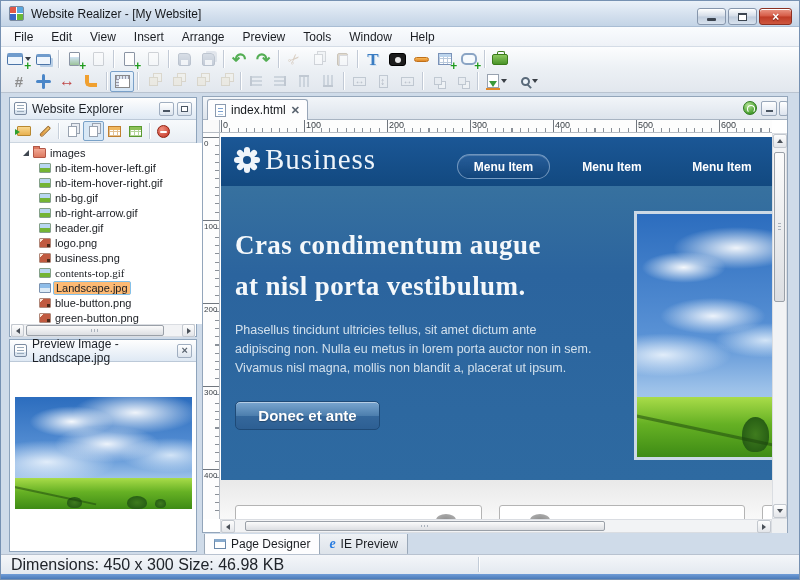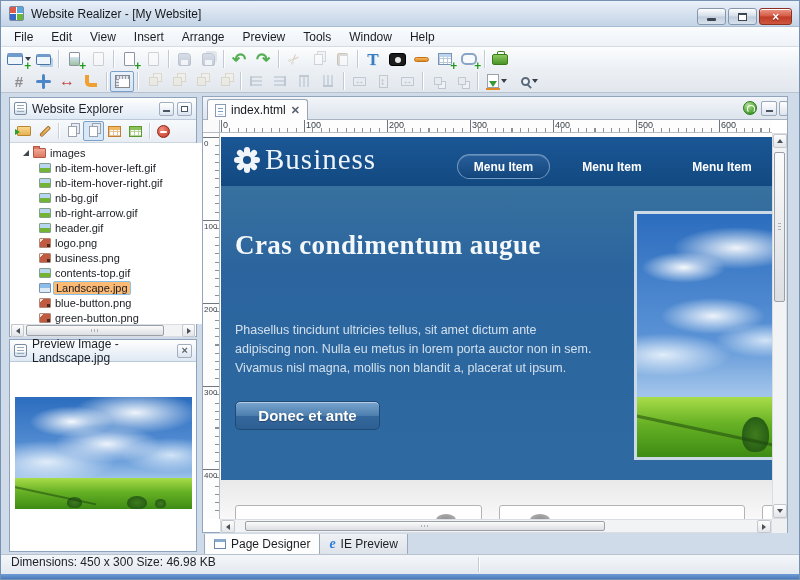--- a/index.html
+++ b/index.html
@@ -202,21 +202,21 @@
   #btabs{position:absolute;left:203px;top:533px;height:21px;display:flex;}
   .btab{height:21px;display:flex;align-items:center;gap:5px;padding:0 9px;font-size:12px;color:#1a1d22;
     border:1px solid #9aa8b8;border-top:none;background:linear-gradient(#eef1f5,#dde3ea);border-radius:0 0 2px 2px;margin-right:-1px;}
   .btab.active{background:#fdfdfe;}
   .bt-pd{width:12px;height:10px;border:1px solid #6a88aa;border-top:3px solid #88aacd;background:#fff;flex:none;}
   .bt-ie{font-family:"Liberation Serif",serif;font-style:italic;font-weight:bold;font-size:14px;color:#2a7de0;line-height:1;flex:none;}
   .bt-html{width:10px;height:12px;border:1px solid #98a2b0;background:#f4f6f8;position:relative;flex:none;}
   .bt-html::before{content:"";position:absolute;left:1px;top:2px;right:1px;height:1px;background:#aab;box-shadow:0 3px 0 #aab,0 6px 0 #aab;}
 
   
-  #statusbar{position:absolute;left:0;top:553px;width:800px;height:20px;background:linear-gradient(#f4f6f9,#e3e9f0);border-top:1px solid #b8c2d0;display:flex;align-items:flex-start;font-size:12px;color:#20242a;}
+  #statusbar{position:absolute;left:0;top:553px;width:800px;height:20px;background:linear-gradient(#f4f6f9,#e3e9f0);border-top:1px solid #b8c2d0;display:flex;align-items:center;font-size:16px;color:#20242a;}
   #statustext{padding-left:10px;}
   .sdiv{position:absolute;left:477px;top:2px;bottom:2px;width:1px;background:#c2ccd8;box-shadow:1px 0 0 #fff;}
   #bluestrip{position:absolute;left:0;top:573px;width:800px;height:7px;background:linear-gradient(#6f9dd8,#3a6cac);}
 </style>
 </head>
 <body>
 
 <div id="window">
 
   <div id="titlebar">
@@ -437,21 +437,21 @@
           <span class="lbl">header.gif</span>
         </div>
       <div class="trow" style="top:92px;">
           <i class="ficon f-png"></i>
           <span class="lbl">logo.png</span>
         </div>
       <div class="trow" style="top:107px;">
           <i class="ficon f-png"></i>
           <span class="lbl">business.png</span>
         </div>
-      <div class="trow" style="top:122px;">
+      <div class="trow" style="top:122px;font-family:Liberation Serif, serif;">
           <i class="ficon f-gif"></i>
           <span class="lbl">contents-top.gif</span>
         </div>
       <div class="trow sel" style="top:137px;">
           <i class="ficon f-jpg"></i>
           <span class="lbl">Landscape.jpg</span>
         </div>
       <div class="trow" style="top:152px;">
           <i class="ficon f-png"></i>
           <span class="lbl">blue-button.png</span>
@@ -536,20 +536,21 @@
             <i class="fp" style="transform:rotate(135deg);"></i>
             <i class="fc"></i>
           </span>
           <span id="pg-logo">Business</span>
           <span class="nav first" style="left:236px;width:93px;">Menu Item</span>
           <span class="nav" style="left:352px;width:78px;">Menu Item</span>
           <span class="nav" style="left:462px;width:78px;">Menu Item</span>
         </div>
         <div id="pg-content"></div>
         <span class="pg-h1" style="top:93px;">Cras condimentum augue</span>
+        <span class="pg-h1" style="top:134px;">at nisl porta vestibulum.</span>
         <div id="pg-body">Phasellus tincidunt ultricies tellus, sit amet dictum ante adipiscing non. Nulla eu metus in lorem porta auctor non in sem. Vivamus nisl magna, mollis non blandit a, placerat ut ipsum.</div>
         <span class="pgbtn blue">Donec et ante</span>
         <div class="sky" id="pg-img">
           <span class="field" style="height:60px;"></span>
           <span class="treeblob" style="right:14px;bottom:5px;width:27px;height:35px;"></span>
           <span class="pathline" style="left:-12px;bottom:26px;width:150px;height:3px;"></span>
         </div>
       </div>
       <div id="below">
         <span class="card" style="left:15px;width:247px;">

